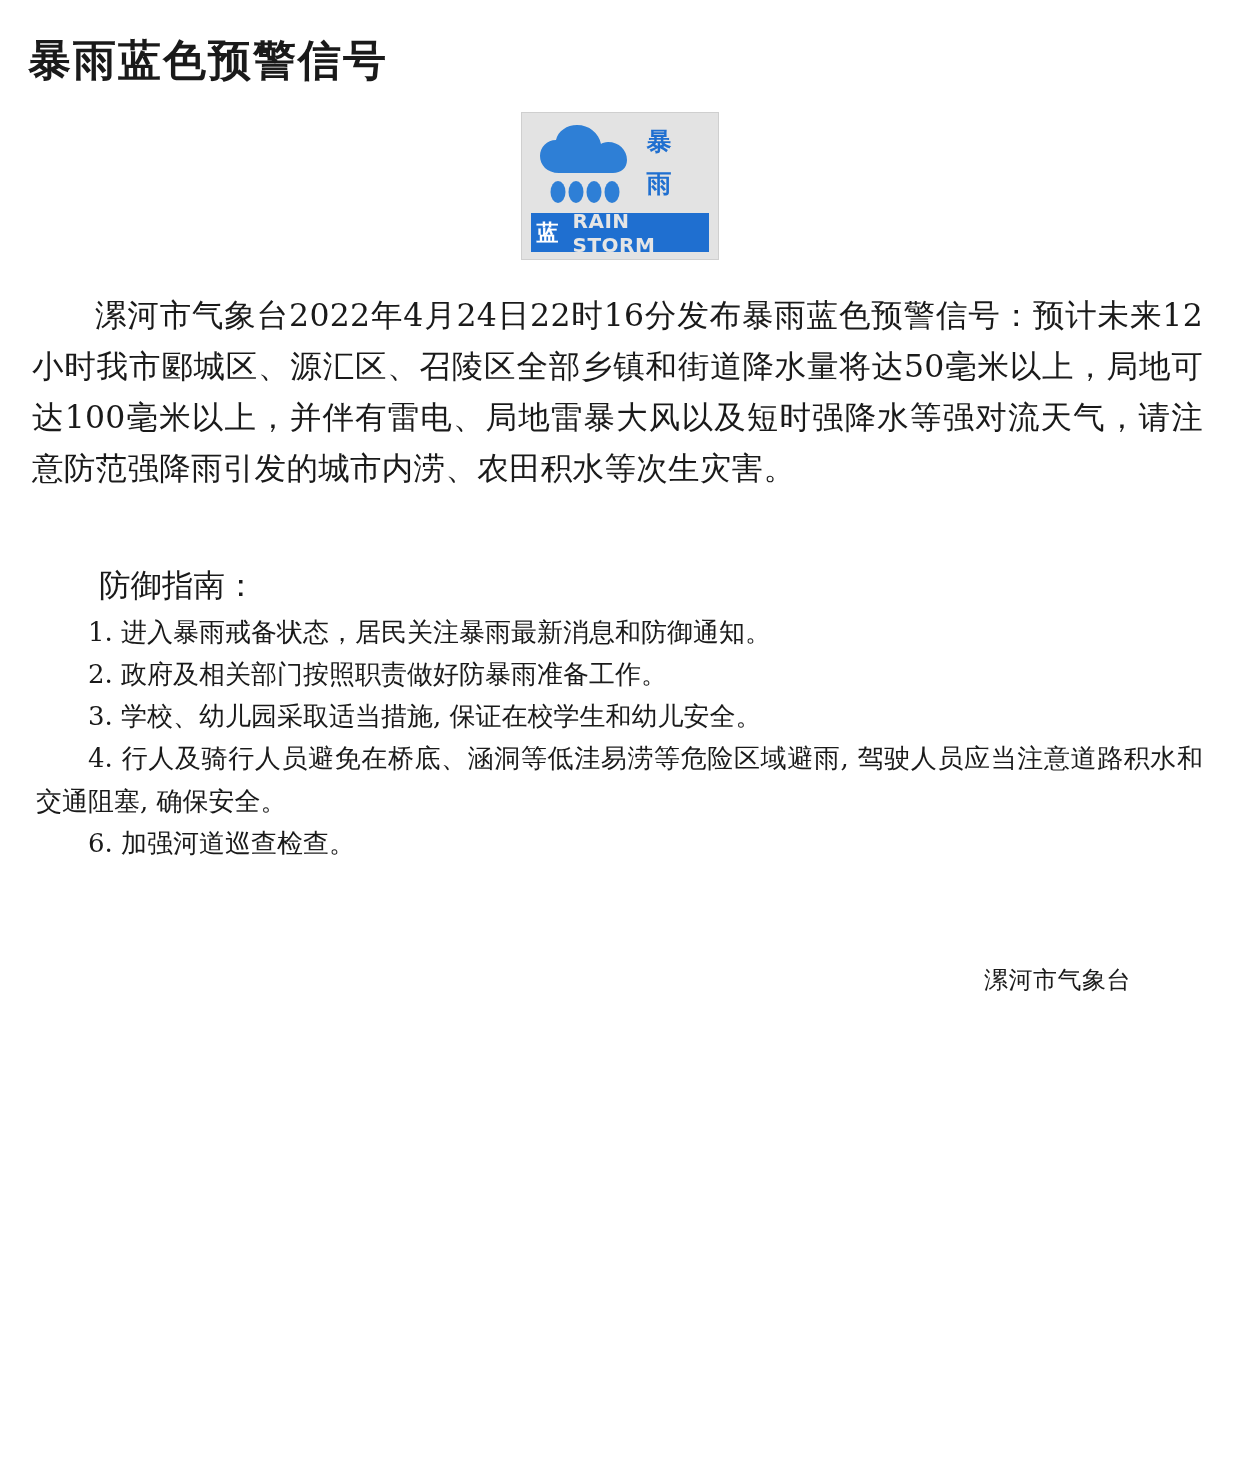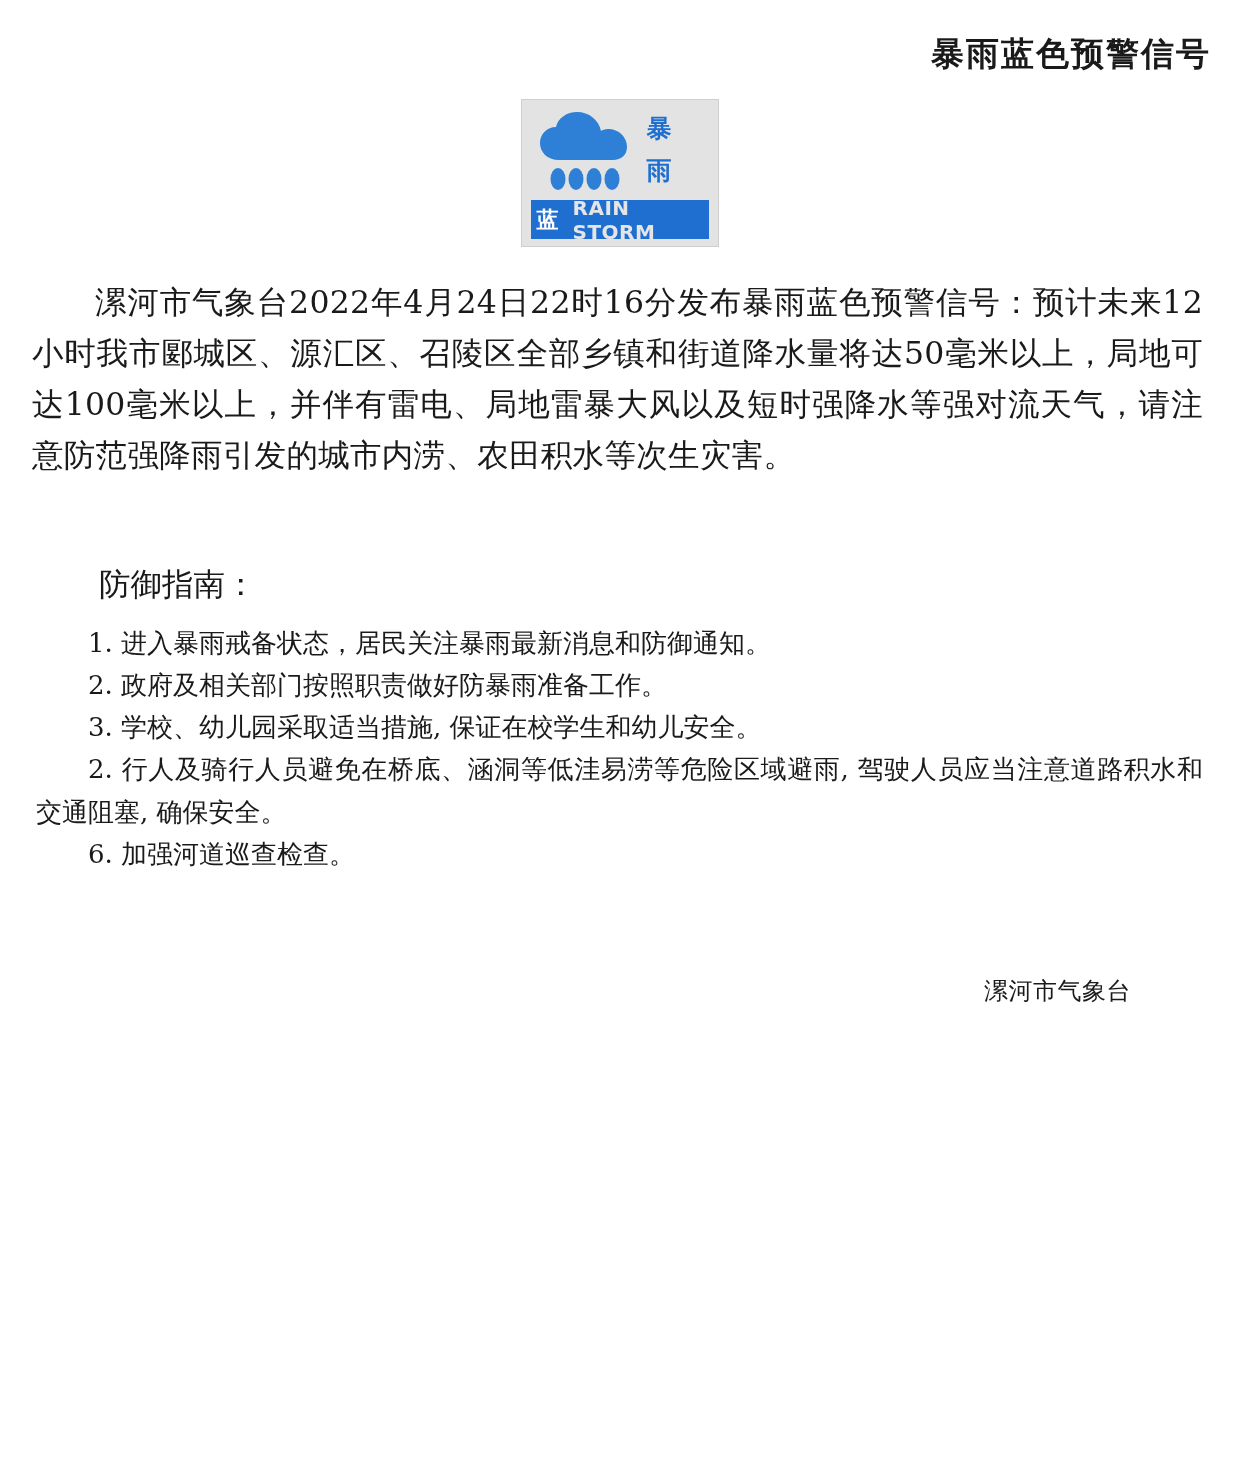--- a/index.html
+++ b/index.html
@@ -14,22 +14,22 @@
     color: #1a1a1a;
   }
   .page {
     width: 1239px;
     min-height: 1459px;
     box-sizing: border-box;
     padding: 18px 28px 24px 28px;
     position: relative;
   }
   .doc-title {
-    text-align: right;
-    font-size: 33px;
+    text-align: left;
+    font-size: 43px;
     font-weight: bold;
     letter-spacing: 2px;
     margin: 14px 0 22px 0;
     font-family: "DejaVu Serif", "Liberation Serif", serif;
   }
   .badge-wrap {
     display: flex;
     justify-content: center;
     margin: 6px 0 30px 0;
   }
@@ -97,21 +97,21 @@
   .indent {
     text-indent: 2em;
   }
   .gap {
     height: 66px;
   }
   .guide-heading {
     font-size: 31.5px;
     line-height: 1.62;
     text-indent: 2em;
-    margin: 12px 8px;
+    margin: 0 8px;
   }
   .guide-list {
     margin: 0 8px;
     padding: 0;
     list-style: none;
   }
   .guide-list li {
     font-size: 26px;
     line-height: 1.62;
     text-indent: 2em;
@@ -160,19 +160,19 @@
   <p class="body-text indent">漯河市气象台2022年4月24日22时16分发布暴雨蓝色预警信号：预计未来12小时我市郾城区、源汇区、召陵区全部乡镇和街道降水量将达50毫米以上，局地可达100毫米以上，并伴有雷电、局地雷暴大风以及短时强降水等强对流天气，请注意防范强降雨引发的城市内涝、农田积水等次生灾害。</p>
 
   <div class="gap"></div>
 
   <p class="guide-heading">防御指南：</p>
 
   <ul class="guide-list">
     <li>1. 进入暴雨戒备状态，居民关注暴雨最新消息和防御通知。</li>
     <li>2. 政府及相关部门按照职责做好防暴雨准备工作。</li>
     <li>3. 学校、幼儿园采取适当措施, 保证在校学生和幼儿安全。</li>
-    <li>2. 行人及骑行人员避免在桥底、涵洞等低洼易涝等危险区域避雨, 驾驶人员应当注意道路积水和交通阻塞, 确保安全。</li>
+    <li>4. 行人及骑行人员避免在桥底、涵洞等低洼易涝等危险区域避雨, 驾驶人员应当注意道路积水和交通阻塞, 确保安全。</li>
     <li>6. 加强河道巡查检查。</li>
   </ul>
 
   <div class="signature">漯河市气象台</div>
 
 </div>
 
 </body></html>

